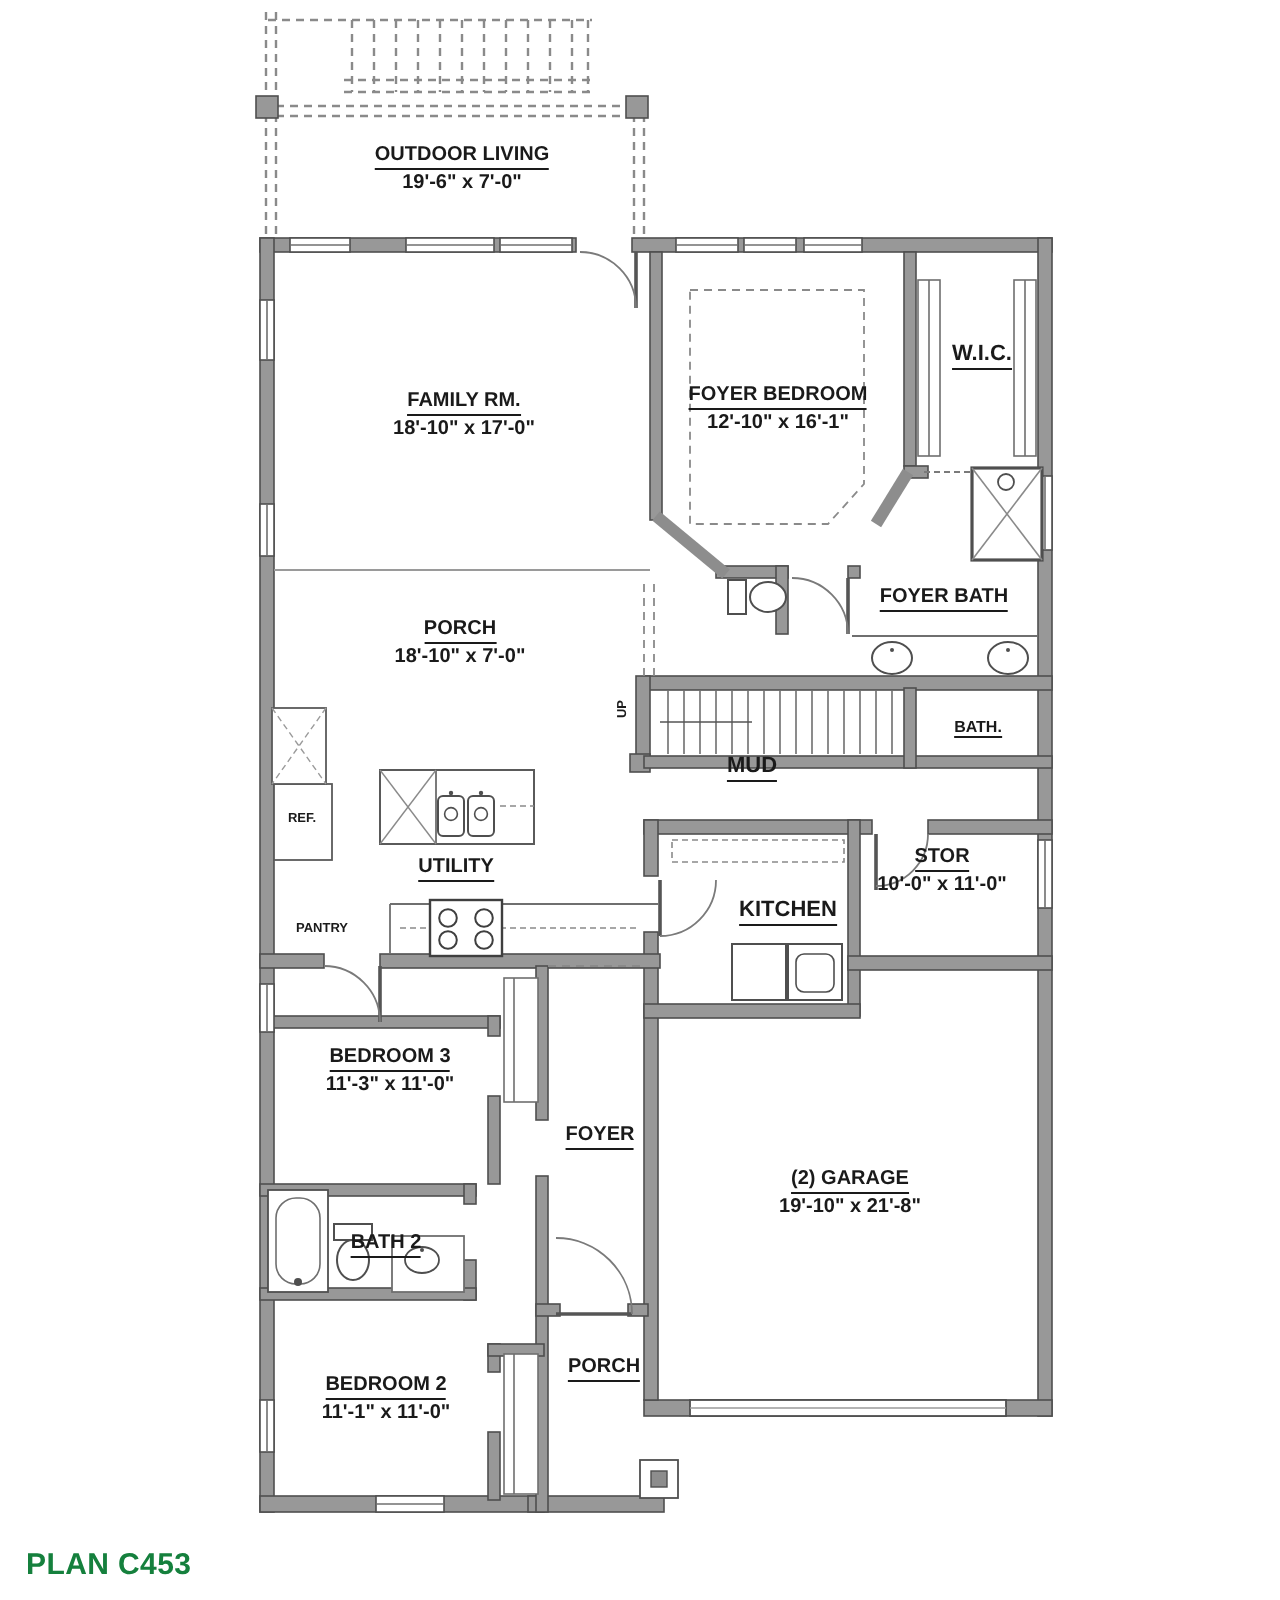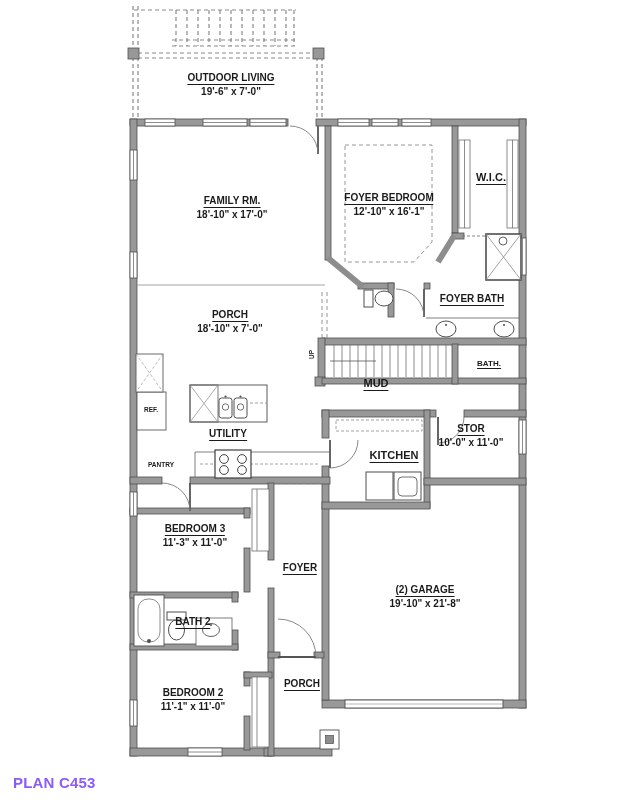--- a/index.html
+++ b/index.html
@@ -10,21 +10,21 @@
        font-weight:bold;font-size:10px;color:#1a1a1a;line-height:1.15;letter-spacing:0;}
   .lbl .nm{display:inline-block;border-bottom:1.2px solid #1a1a1a;padding-bottom:0px;}
   .lbl .dm{display:block;margin-top:1px;}
   .lbl.s9{font-size:11px;}
   .lbl.s8{font-size:8px;}
   .tiny{position:absolute;transform:translateX(-50%);font-weight:bold;font-size:6.5px;
         color:#1a1a1a;white-space:nowrap;}
   #up-label{position:absolute;font-weight:bold;font-size:6.5px;color:#1a1a1a;
             transform:rotate(-90deg);transform-origin:center;}
   #plan-title{position:absolute;left:13px;top:774px;font-weight:bold;font-size:15px;
-              color:#8b5cf6;letter-spacing:0.2px;}
+              color:#15803d;letter-spacing:0.2px;}
 </style>
 </head>
 <body>
 
 <div id="stage">
 
 <svg id="plan-svg" width="640" height="800" viewBox="0 0 640 800">
 
   <g stroke="#8a8a8a" stroke-width="1.2" stroke-dasharray="4,3" fill="none">
     <line x1="134" y1="10" x2="296" y2="10"></line>

